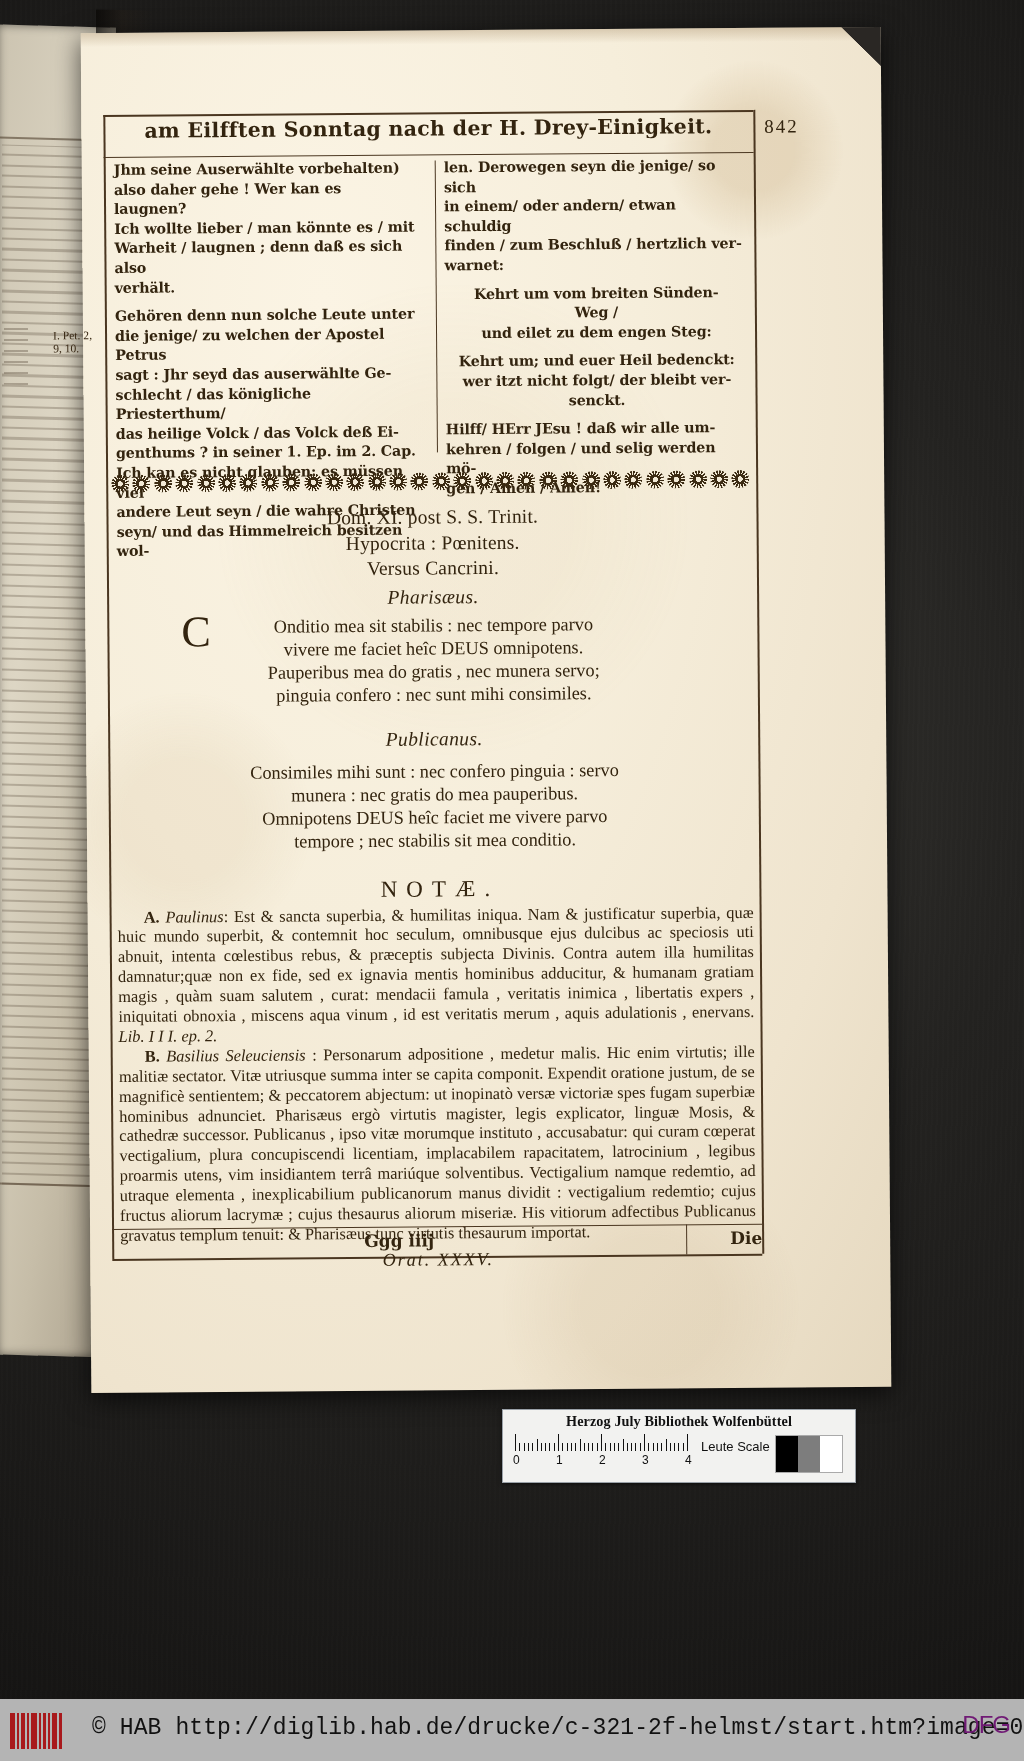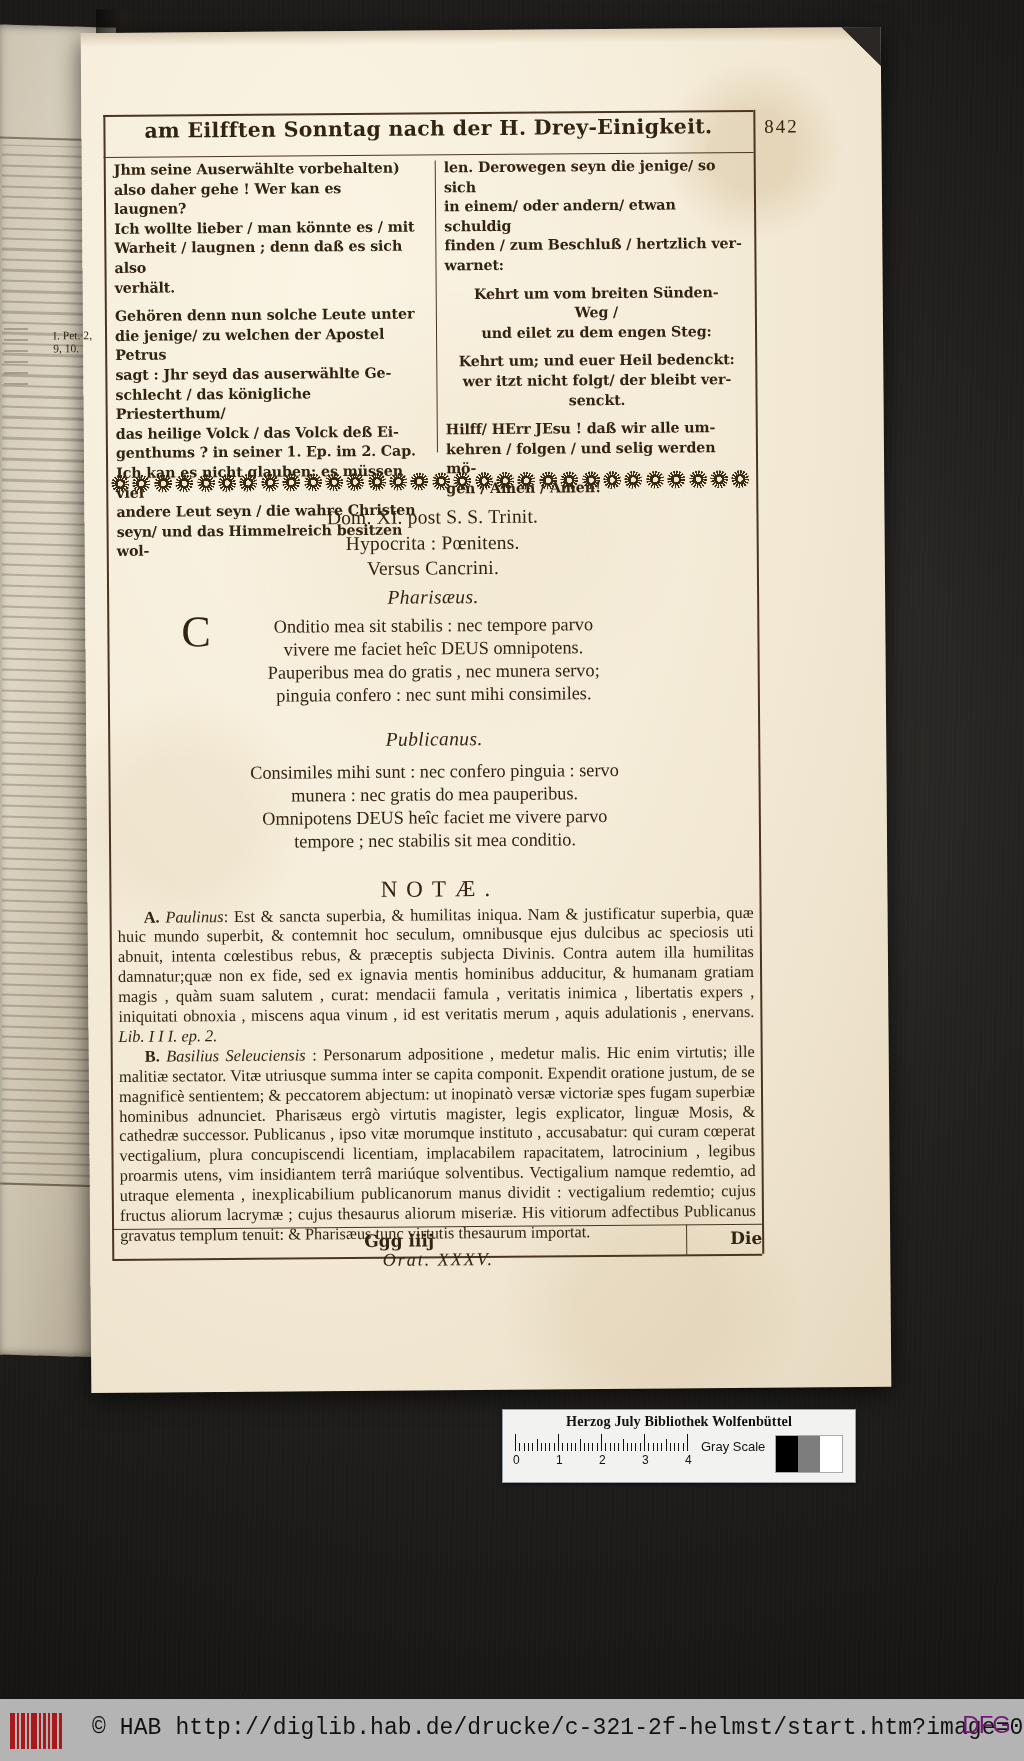--- a/index.html
+++ b/index.html
@@ -377,21 +377,21 @@
           <span class="tick" style="left: 172px; height: 17px;"></span>
         </div>
       <div class="nums" id="ruler-nums">
           <span class="rnum" style="left: 2px;">0</span>
           <span class="rnum" style="left: 45px;">1</span>
           <span class="rnum" style="left: 88px;">2</span>
           <span class="rnum" style="left: 131px;">3</span>
           <span class="rnum" style="left: 174px;">4</span>
         </div>
     </div>
-    <div class="gslabel">Gray Scale</div>
+    <div class="gslabel">Leute Scale</div>
     <div class="patch">
       <i style="width:33%;background:#000"></i>
       <i style="width:34%;background:#7d7d7d"></i>
       <i style="width:33%;background:#fff"></i>
     </div>
   </div>
 </div>
 
 <div class="credit">
   <div class="barcode" id="barcode">

